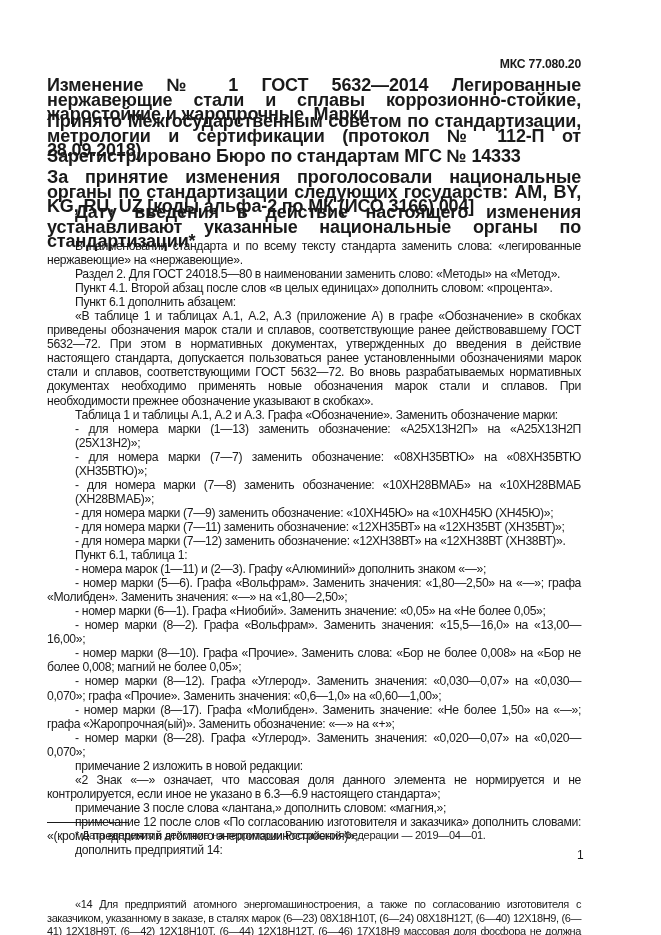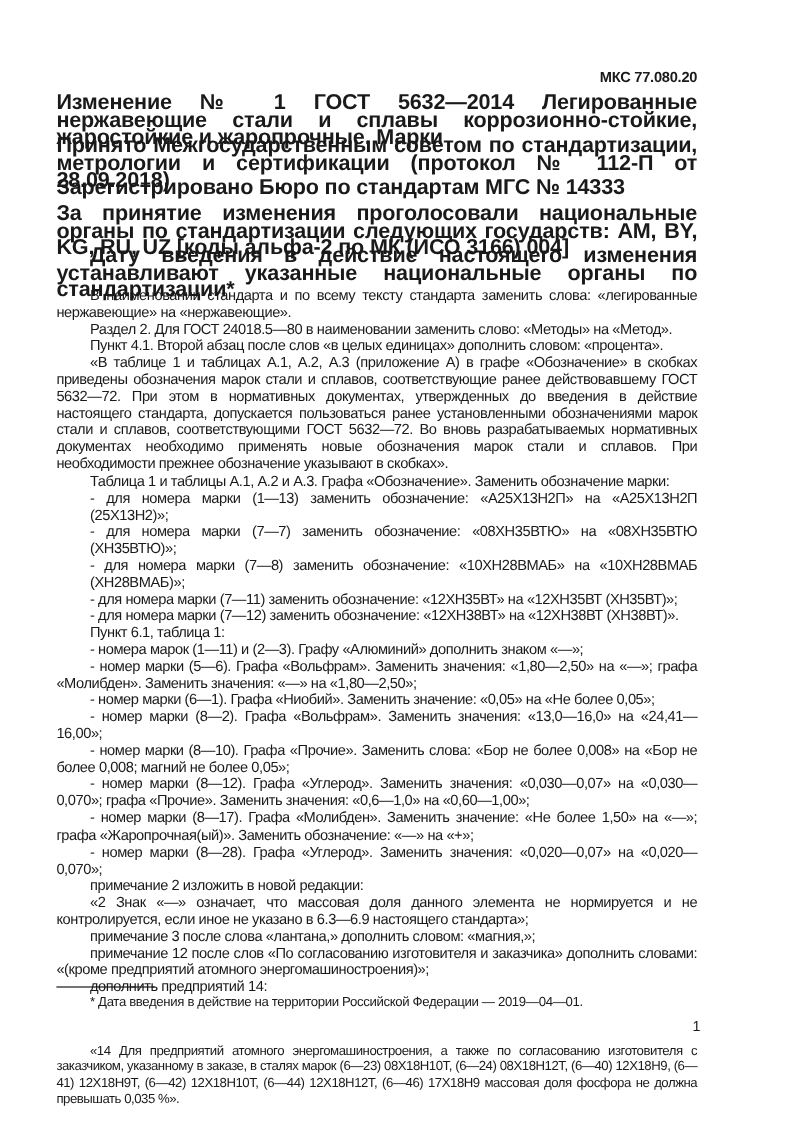--- a/index.html
+++ b/index.html
@@ -48,32 +48,34 @@
   <p class="hdr" style="top:78px;">Изменение № 1 ГОСТ 5632—2014 Легированные нержавеющие стали и сплавы коррозионно-стойкие, жаростойкие и жаропрочные. Марки</p>
   <p class="hdr" style="top:114px;">Принято Межгосударственным советом по стандартизации, метрологии и сертификации (протокол № 112-П от 28.09.2018)</p>
   <p class="hdr" style="top:149px;">Зарегистрировано Бюро по стандартам МГС № 14333</p>
   <p class="hdr" style="top:170px;">За принятие изменения проголосовали национальные органы по стандартизации следующих государств: AM, BY, KG, RU, UZ [коды альфа-2 по МК (ИСО 3166) 004]</p>
   <p class="hdr indent" style="top:205px;">Дату введения в действие настоящего изменения устанавливают указанные национальные органы по стандартизации*</p>
 
   <div class="body-block" id="body-block">
       <p class="hang">В наименовании стандарта и по всему тексту стандарта заменить слова: «легированные нержавеющие» на «нержавеющие».</p>
       <p class="hang">Раздел 2. Для ГОСТ 24018.5—80 в наименовании заменить слово: «Методы» на «Метод».</p>
       <p class="hang">Пункт 4.1. Второй абзац после слов «в целых единицах» дополнить словом: «процента».</p>
+      <p class="hang">Пункт 6.1 дополнить абзацем:</p>
       <p class="hang">«В таблице 1 и таблицах А.1, А.2, А.3 (приложение А) в графе «Обозначение» в скобках приведены обозначения марок стали и сплавов, соответствующие ранее действовавшему ГОСТ 5632—72. При этом в нормативных документах, утвержденных до введения в действие настоящего стандарта, допускается пользоваться ранее установленными обозначениями марок стали и сплавов, соответствующими ГОСТ 5632—72. Во вновь разрабатываемых нормативных документах необходимо применять новые обозначения марок стали и сплавов. При необходимости прежнее обозначение указывают в скобках».</p>
       <p class="hang">Таблица 1 и таблицы А.1, А.2 и А.3. Графа «Обозначение». Заменить обозначение марки:</p>
       <p class="li">- для номера марки (1—13) заменить обозначение: «А25Х13Н2П» на «А25Х13Н2П (25Х13Н2)»;</p>
       <p class="li">- для номера марки (7—7) заменить обозначение: «08ХН35ВТЮ» на «08ХН35ВТЮ (ХН35ВТЮ)»;</p>
       <p class="li">- для номера марки (7—8) заменить обозначение: «10ХН28ВМАБ» на «10ХН28ВМАБ (ХН28ВМАБ)»;</p>
+      <p class="li">- для номера марки (7—9) заменить обозначение: «10ХН45Ю» на «10ХН45Ю (ХН45Ю)»;</p>
       <p class="li">- для номера марки (7—11) заменить обозначение: «12ХН35ВТ» на «12ХН35ВТ (ХН35ВТ)»;</p>
       <p class="li">- для номера марки (7—12) заменить обозначение: «12ХН38ВТ» на «12ХН38ВТ (ХН38ВТ)».</p>
       <p class="hang">Пункт 6.1, таблица 1:</p>
       <p class="hang">- номера марок (1—11) и (2—3). Графу «Алюминий» дополнить знаком «—»;</p>
       <p class="hang">- номер марки (5—6). Графа «Вольфрам». Заменить значения: «1,80—2,50» на «—»; графа «Молибден». Заменить значения: «—» на «1,80—2,50»;</p>
       <p class="hang">- номер марки (6—1). Графа «Ниобий». Заменить значение: «0,05» на «Не более 0,05»;</p>
-      <p class="hang">- номер марки (8—2). Графа «Вольфрам». Заменить значения: «13,0—16,0» на «24,41—16,00»;</p>
+      <p class="hang">- номер марки (8—2). Графа «Вольфрам». Заменить значения: «15,5—16,0» на «13,00—16,00»;</p>
       <p class="hang">- номер марки (8—10). Графа «Прочие». Заменить слова: «Бор не более 0,008» на «Бор не более 0,008; магний не более 0,05»;</p>
       <p class="hang">- номер марки (8—12). Графа «Углерод». Заменить значения: «0,030—0,07» на «0,030—0,070»; графа «Прочие». Заменить значения: «0,6—1,0» на «0,60—1,00»;</p>
       <p class="hang">- номер марки (8—17). Графа «Молибден». Заменить значение: «Не более 1,50» на «—»; графа «Жаропрочная(ый)». Заменить обозначение: «—» на «+»;</p>
       <p class="hang">- номер марки (8—28). Графа «Углерод». Заменить значения: «0,020—0,07» на «0,020—0,070»;</p>
       <p class="hang">примечание 2 изложить в новой редакции:</p>
       <p class="hang">«2 Знак «—» означает, что массовая доля данного элемента не нормируется и не контролируется, если иное не указано в 6.3—6.9 настоящего стандарта»;</p>
       <p class="hang">примечание 3 после слова «лантана,» дополнить словом: «магния,»;</p>
       <p class="hang">примечание 12 после слов «По согласованию изготовителя и заказчика» дополнить словами: «(кроме предприятий атомного энергомашиностроения)»;</p>
       <p class="hang">дополнить предприятий 14:</p>
       <p class="small">«14 Для предприятий атомного энергомашиностроения, а также по согласованию изготовителя с заказчиком, указанному в заказе, в сталях марок (6—23) 08Х18Н10Т, (6—24) 08Х18Н12Т, (6—40) 12Х18Н9, (6—41) 12Х18Н9Т, (6—42) 12Х18Н10Т, (6—44) 12Х18Н12Т, (6—46) 17Х18Н9 массовая доля фосфора не должна превышать 0,035 %».</p>

